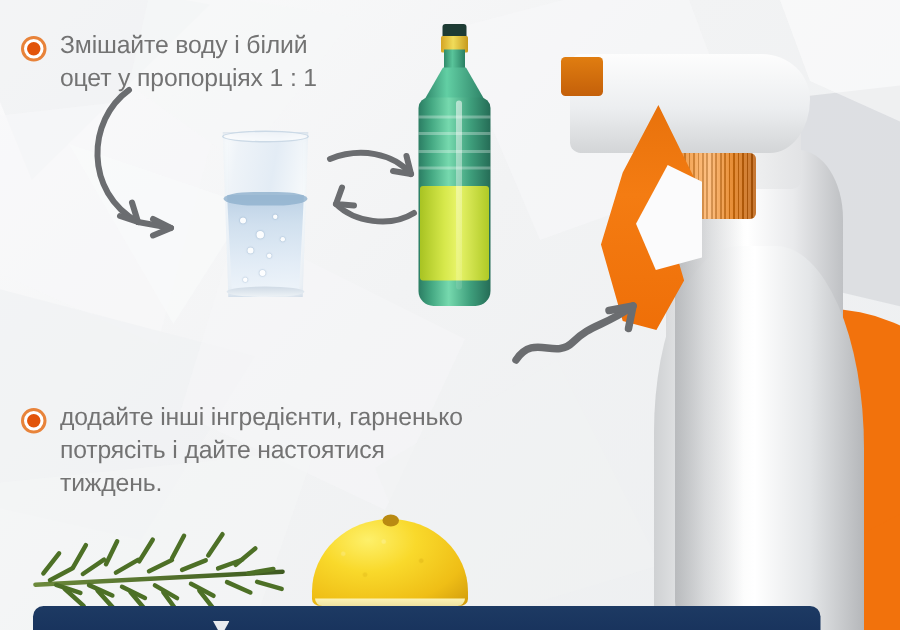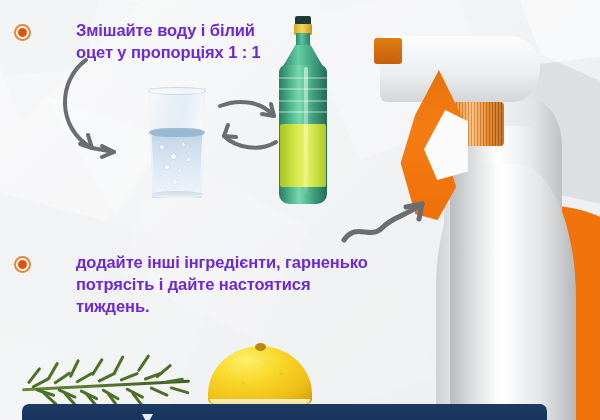--- a/index.html
+++ b/index.html
@@ -87,31 +87,30 @@
   }
   .bullet-dot::after {
     content:"";
     position:absolute;
     left: 2px; top: 2px;
     width: 9px; height: 9px;
     border-radius: 50%;
     background: #e2540a;
   }
   .bullet-text {
-    color: #6d28d9;
+    color: #737373;
     font-size: 16.5px;
-    font-weight: 700;
+    font-weight: 400;
     line-height: 1.33;
     letter-spacing: -0.1px;
     white-space: pre-line;
-    margin-left: 36px;
   }
   #row-1 { left: 14px; top: 20px; width: 290px; }
   #row-2 { left: 14px; top: 228px; width: 340px; }
-  #row-3 { left: 14px; top: 252px; width: 360px; }
+  #row-3 { left: 14px; top: 268px; width: 360px; }
 
   
   .glass-wrap { position:absolute; left:146px; top:88px; width:62px; height:110px; }
   .glass-body {
     position:absolute; inset:0;
     background: linear-gradient(100deg,#fdfefe 0%, #eef3f8 18%, #e3ecf5 50%, #f6f9fb 78%, #dfe7f0 100%);
     clip-path: polygon(4% 0, 96% 0, 90% 100%, 10% 100%);
     border-radius: 2px 2px 7px 7px;
     box-shadow: inset 0 0 6px rgba(120,150,180,.35);
   }

